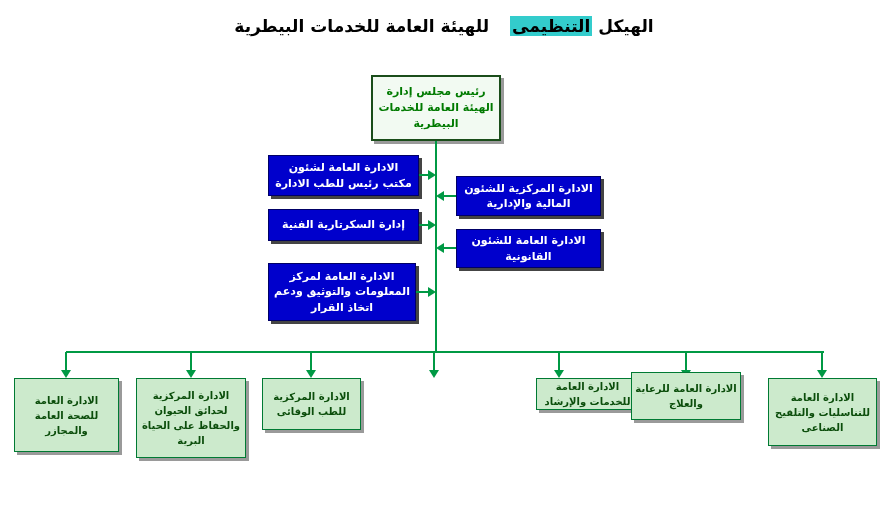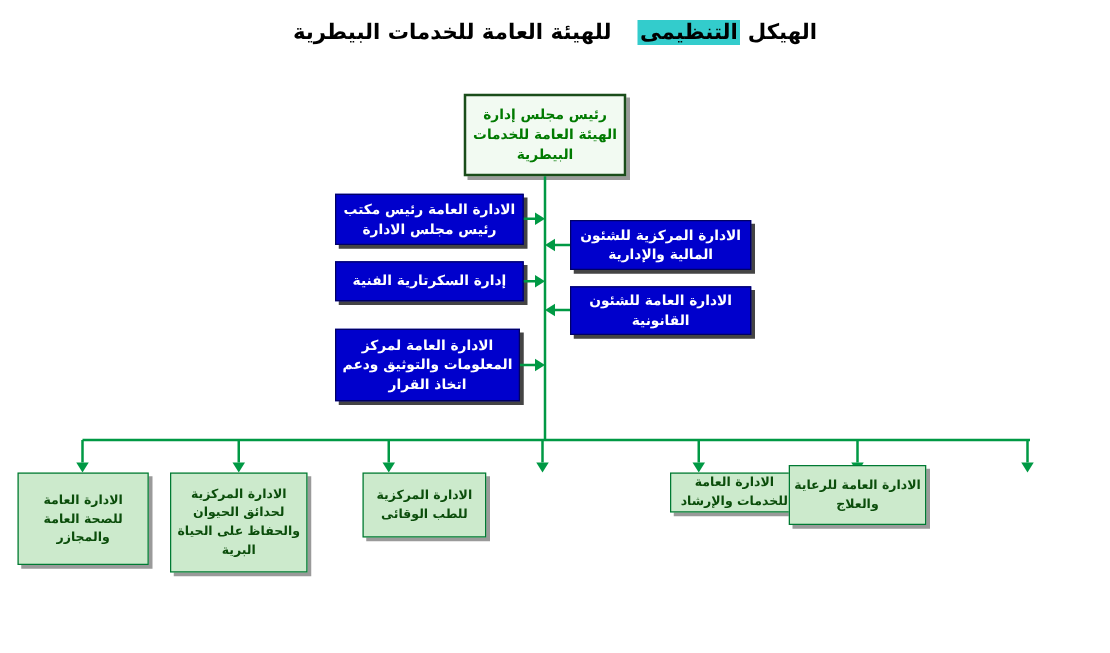--- a/index.html
+++ b/index.html
@@ -41,21 +41,21 @@
 
   
   #root-box{left:371px;top:75px;width:130px;height:66px;}
   #l1{left:268px;top:155px;width:151px;height:41px;}
   #l2{left:268px;top:209px;width:151px;height:32px;}
   #l3{left:268px;top:263px;width:148px;height:58px;}
   #r1{left:456px;top:176px;width:145px;height:40px;}
   #r2{left:456px;top:229px;width:145px;height:39px;}
   #d1{left:14px;top:378px;width:105px;height:74px;}
   #d2{left:136px;top:378px;width:110px;height:80px;}
-  #d3{left:262px;top:378px;width:99px;height:52px;margin-left:28px;}
+  #d3{left:262px;top:378px;width:99px;height:52px;}
   #d4{left:379px;top:378px;width:110px;height:66px;}
   #d5{left:536px;top:378px;width:103px;height:32px;}
   #d6{left:631px;top:372px;width:110px;height:48px;}
   #d7{left:768px;top:378px;width:109px;height:68px;}
 </style>
 </head>
 <body>
 
 <div id="stage">
 
@@ -65,21 +65,21 @@
     <span>للهيئة العامة للخدمات البيطرية</span>
   </div>
 
   <div class="box root-box" id="root-box" dir="rtl">
     <span>رئيس مجلس إدارة الهيئة العامة للخدمات البيطرية</span>
   </div>
 
   <div class="vline" style="left:435px;top:141px;height:211px;"></div>
 
   <div class="box blue" id="l1" dir="rtl">
-    <span>الادارة العامة رئيس مكتب رئيس مجلس الادارة</span>
+    <span>الادارة العامة لشئون مكتب رئيس للطب الادارة</span>
   </div>
   <div class="box blue" id="l2" dir="rtl">
     <span>إدارة السكرتارية الفنية</span>
   </div>
   <div class="box blue" id="r1" dir="rtl">
     <span>الادارة المركزية للشئون المالية والإدارية</span>
   </div>
 
   <div class="box blue" id="l3" dir="rtl">
     <span>الادارة العامة لمركز المعلومات والتوثيق ودعم اتخاذ القرار</span>
@@ -125,14 +125,17 @@
   </div>
   <div class="box dept" id="d3" dir="rtl">
     <span>الادارة المركزية للطب الوقائى</span>
   </div>
   <div class="box dept" id="d5" dir="rtl">
     <span>الادارة العامة للخدمات والإرشاد</span>
   </div>
   <div class="box dept" id="d6" dir="rtl">
     <span>الادارة العامة للرعاية والعلاج</span>
   </div>
+  <div class="box dept" id="d7" dir="rtl">
+    <span>الادارة العامة للتناسليات والتلقيح الصناعى</span>
+  </div>
 
 </div>
 
 </body></html>

